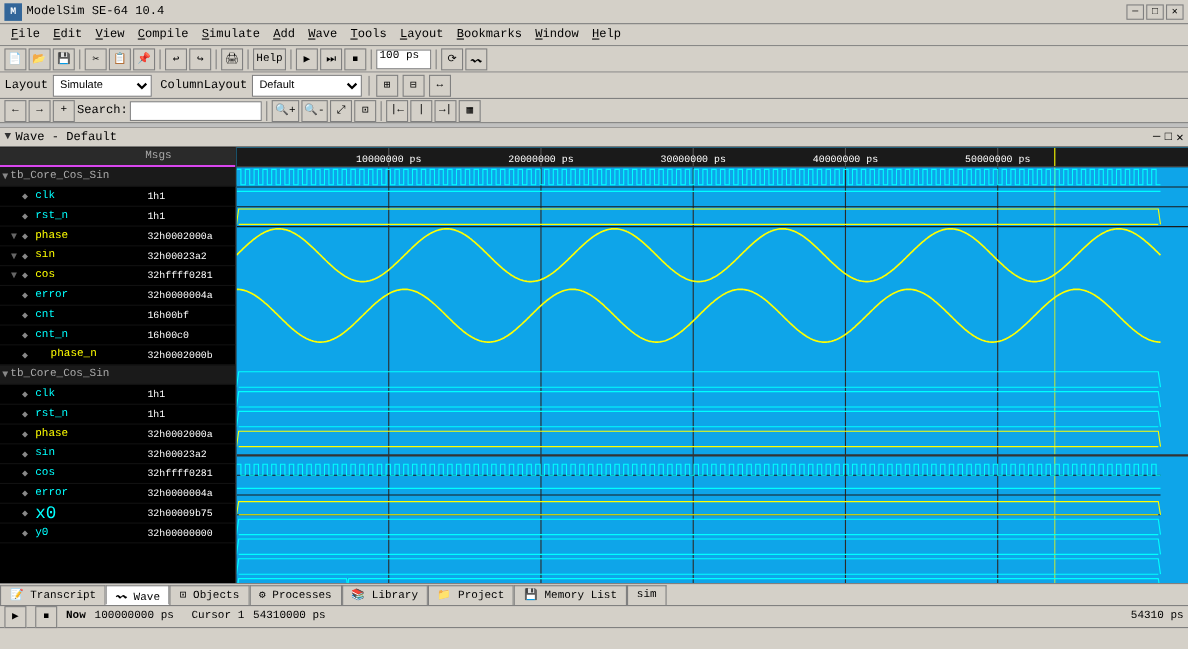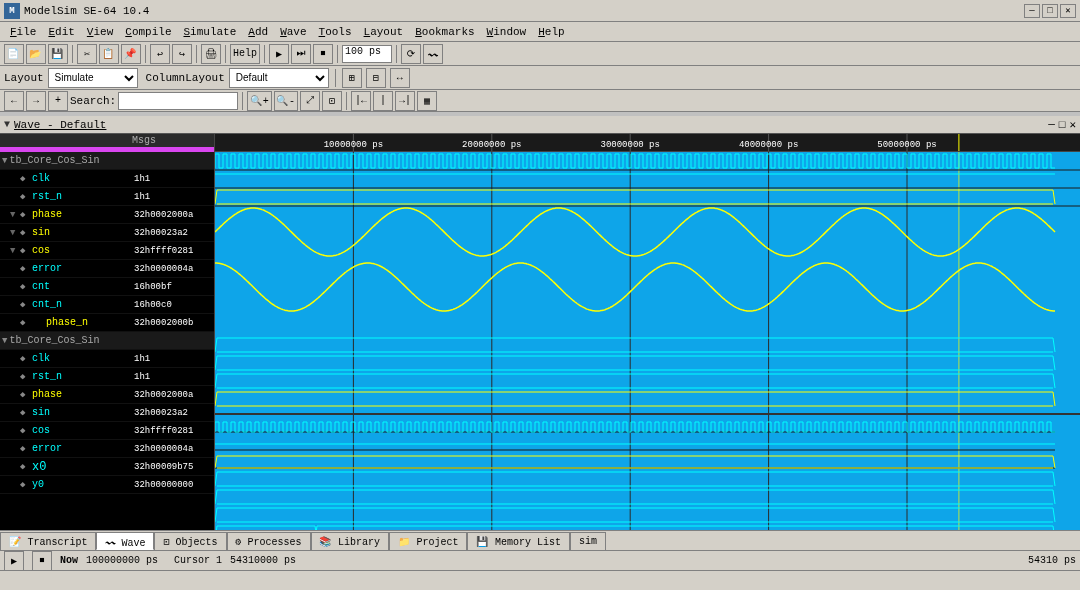--- a/index.html
+++ b/index.html
@@ -136,31 +136,31 @@
   <div class="tb-sep"></div>
   <div class="tb-btn">|←</div>
   <div class="tb-btn">|</div>
   <div class="tb-btn">→|</div>
   <div class="tb-btn">▦</div>
 </div>
 
 <div id="wave-window" style="top:116px; bottom:58px;">
   <div id="wave-titlebar">
     <span style="font-size:10px; color:#333;">▼</span>
-    <span style="margin-left:4px;font-size:11px;text-decoration:underline;">Wave - Default</span>
+    <span style="margin-left:4px;font-size:11px;">Wave - Default</span>
     <span style="flex:1;"></span>
     <span style="cursor:pointer;">─</span>
     <span style="cursor:pointer;margin-left:4px;">□</span>
     <span style="cursor:pointer;margin-left:4px;">✕</span>
   </div>
 
   <div id="wave-content" style="display:flex; height:calc(100% - 18px);">
 
     <div id="signal-list" style="width:215px; background:#000; border-right:1px solid #444; overflow:hidden; flex-shrink:0;">
-      <div id="signal-header" style="height:18px; background:#2a2a2a; display:flex; align-items:center; border-bottom:5px solid #d946ef; padding:0 2px;">
+      <div id="signal-header" style="height:18px; background:#2a2a2a; display:flex; align-items:center; border-bottom:2px solid #d946ef; padding:0 2px;">
         <span class="sig-col-name" style="flex:1;color:#aaa;font-size:10px;"></span>
         <span class="sig-col-msgs" style="color:#aaa;font-size:10px;width:80px;">Msgs</span>
       </div>
 
       <div id="signal-rows">
           <div style="display: flex; align-items: center; height: 18px; border-bottom: 1px solid rgb(17, 17, 17); padding: 0px 2px; cursor: pointer; background: rgb(26, 26, 26);">
             <span style="margin-left:0px; color:#888; font-size:9px;">▼</span>
                      <span style="color:#aaaaaa; font-size:10px; margin-left:2px; flex:1;">tb_Core_Cos_Sin</span>
           </div>
           <div style="display: flex; align-items: center; height: 18px; border-bottom: 1px solid rgb(17, 17, 17); padding: 0px 2px; cursor: pointer;">
@@ -253,21 +253,21 @@
           </div>
           <div style="display: flex; align-items: center; height: 18px; border-bottom: 1px solid rgb(17, 17, 17); padding: 0px 2px; cursor: pointer;">
             <span style="margin-left:8px; color:#666; font-size:9px; width:10px;"></span>
                      <span style="color:#888; font-size:9px; width:12px;">◆</span>
                      <span style="color:#00ffff; font-size:10px; flex:1; overflow:hidden; white-space:nowrap;">error</span>
                      <span style="color:#ffffff; font-size:9px; width:78px; overflow:hidden; white-space:nowrap;">32h0000004a</span>
           </div>
           <div style="display: flex; align-items: center; height: 18px; border-bottom: 1px solid rgb(17, 17, 17); padding: 0px 2px; cursor: pointer;">
             <span style="margin-left:8px; color:#666; font-size:9px; width:10px;"></span>
                      <span style="color:#888; font-size:9px; width:12px;">◆</span>
-                     <span style="color:#00ffff; font-size:12px; flex:1; overflow:hidden; white-space:nowrap;">x0</span>
+                     <span style="color:#00ffff; font-size:16px; flex:1; overflow:hidden; white-space:nowrap;">x0</span>
                      <span style="color:#ffffff; font-size:9px; width:78px; overflow:hidden; white-space:nowrap;">32h00009b75</span>
           </div>
           <div style="display: flex; align-items: center; height: 18px; border-bottom: 1px solid rgb(17, 17, 17); padding: 0px 2px; cursor: pointer;">
             <span style="margin-left:8px; color:#666; font-size:9px; width:10px;"></span>
                      <span style="color:#888; font-size:9px; width:12px;">◆</span>
                      <span style="color:#00ffff; font-size:10px; flex:1; overflow:hidden; white-space:nowrap;">y0</span>
                      <span style="color:#ffffff; font-size:9px; width:78px; overflow:hidden; white-space:nowrap;">32h00000000</span>
           </div>
         </div>
     </div>

